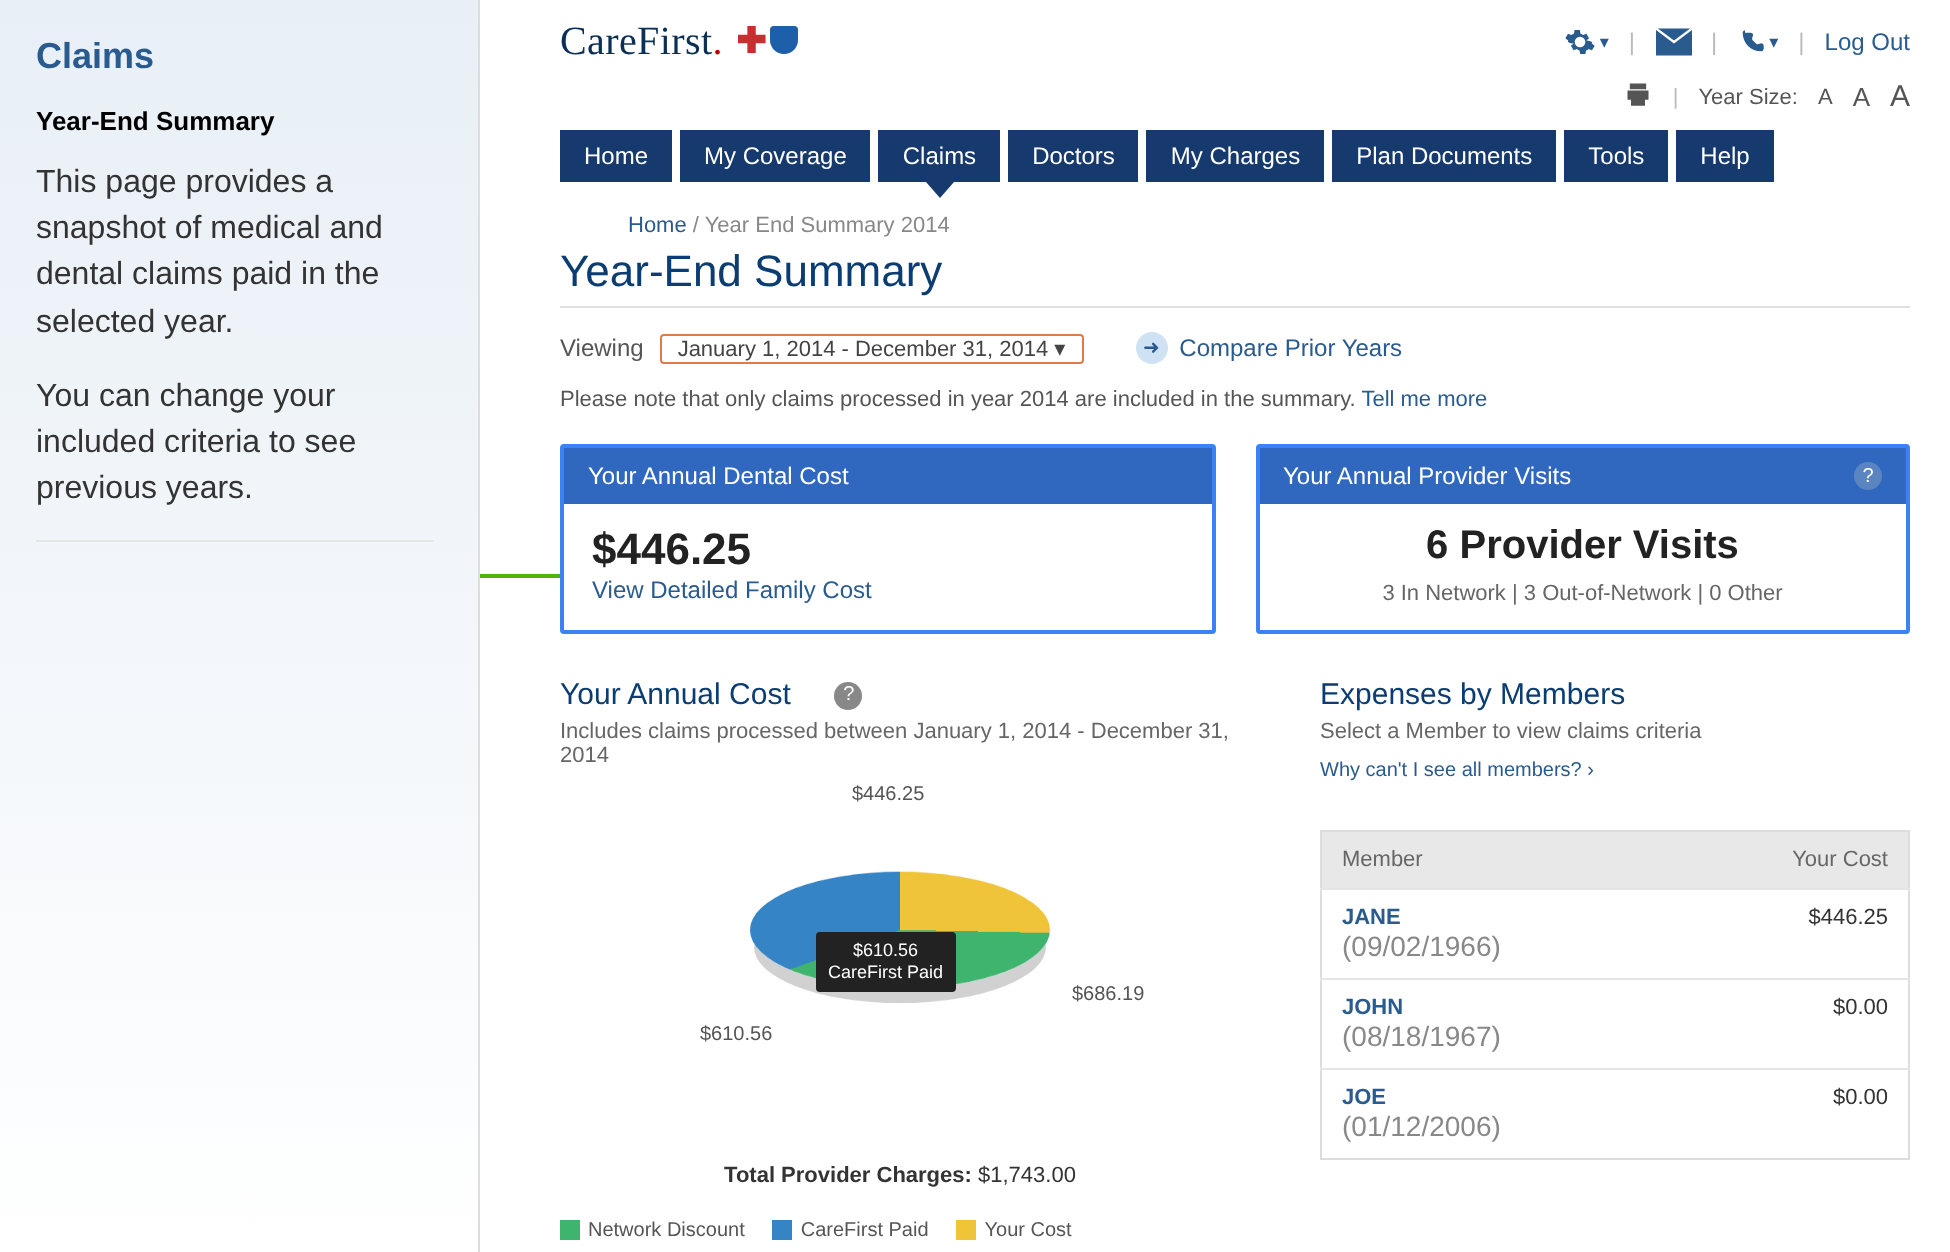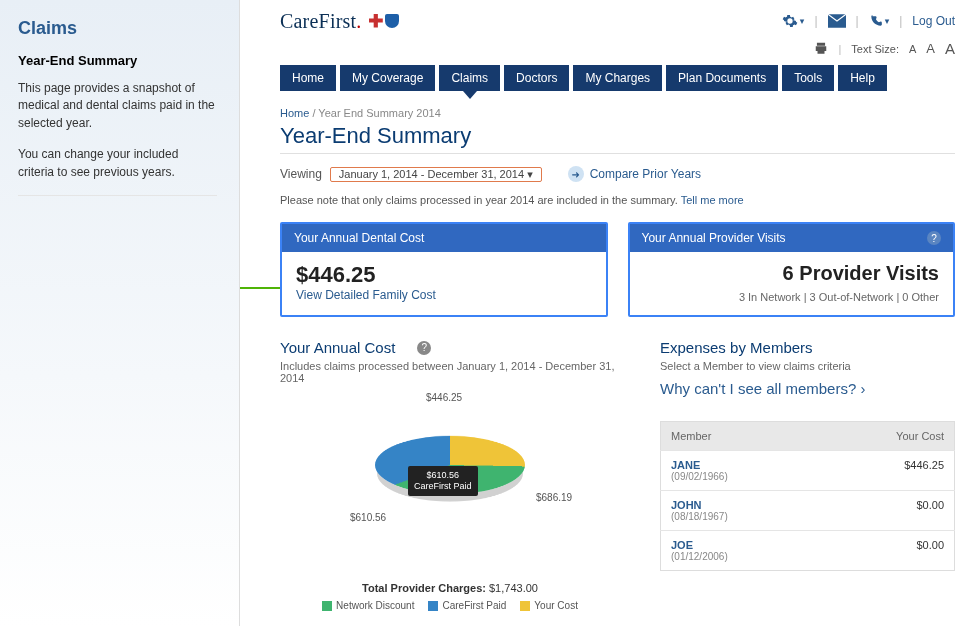--- a/index.html
+++ b/index.html
@@ -2,21 +2,21 @@
 <html><head>
 <meta charset="utf-8">
 <style>
 * { margin:0; padding:0; box-sizing:border-box; }
 body { font-family:Arial,Helvetica,sans-serif; font-size:12px; background:#fff; width:975px; height:626px; overflow:hidden; display:flex; }
 
 
 .help { width:240px; background:linear-gradient(to bottom,#e8eff6,#f5f8fb 60%,#fff); padding:18px 22px 0 18px; border-right:1px solid #ddd; position:relative; }
 .help h2 { color:#2a5b8f; font-size:18px; font-weight:bold; margin-bottom:14px; }
 .help h3 { font-size:13px; font-weight:bold; margin-bottom:12px; }
-.help p { font-size:12px; line-height:1.45; margin-bottom:14px; color:#333; }
+.help p { font-size:16px; line-height:1.45; margin-bottom:14px; color:#333; }
 .help .sep { height:1px; background:#e5e5e5; margin-top:10px; }
 .bold { font-weight:bold; }
 
 
 .arrow { position:absolute; top:278px; left:240px; width:70px; height:20px; }
 .arrow-line { position:absolute; top:9px; left:0; width:55px; height:2px; background:#4fb407; }
 .arrow-head { position:absolute; top:2px; left:52px; width:0; height:0; border-left:12px solid #4fb407; border-top:8px solid transparent; border-bottom:8px solid transparent; }
 
 
 .content { flex:1; padding:6px 20px 0 40px; overflow:hidden; position:relative; }
@@ -35,21 +35,21 @@
 .logout { color:#2a5b8f; cursor:pointer; }
 
 .utility { display:flex; justify-content:flex-end; align-items:center; gap:10px; margin-top:4px; font-size:11px; color:#555; }
 .utility .t1{font-size:11px}.utility .t2{font-size:13px}.utility .t3{font-size:15px}
 
 
 .nav { display:flex; gap:4px; margin-top:8px; position:relative; }
 .nav-item { background:#163a6d; color:#fff; padding:6px 12px; font-size:12px; cursor:pointer; position:relative; }
 .nav-item.active::after { content:''; position:absolute; bottom:-8px; left:50%; transform:translateX(-50%); width:0; height:0; border-left:7px solid transparent; border-right:7px solid transparent; border-top:8px solid #163a6d; }
 
-.crumbs { margin-top:16px; font-size:11px; color:#888; }
+.crumbs { margin-top:16px; font-size:11px; color:#888;margin-left:34px; }
 .crumbs a { color:#2a5b8f; cursor:pointer; }
 
 h1.page-title { color:#0b3c72; font-size:22px; font-weight:normal; margin-top:4px; padding-bottom:4px; border-bottom:1px solid #e0e0e0; }
 
 .viewing { display:flex; align-items:center; gap:8px; margin-top:12px; font-size:12px; }
 .viewing-label { color:#555;text-align:center; }
 .viewing-select { border:1px solid #e07a4c; border-radius:2px; padding:0 8px; font-size:11px; color:#444; cursor:pointer; }
 .compare { color:#2a5b8f; display:inline-flex; align-items:center; gap:6px; margin-left:18px; cursor:pointer; }
 .circle-arrow { width:16px; height:16px; border-radius:50%; background:#cfe2f3; display:inline-flex; align-items:center; justify-content:center; color:#2a5b8f; font-size:10px; }
 
@@ -57,21 +57,21 @@
 .notice a { color:#2a5b8f; cursor:pointer; }
 
 
 .cards { display:flex; gap:20px; margin-top:16px; }
 .card { flex:1; border:2px solid #3b82f6; border-radius:2px; background:#fff; overflow:hidden; }
 .card-head { background:#3068c0; color:#fff; padding:7px 12px; font-size:12px; display:flex; justify-content:space-between; align-items:center; }
 .help-q { width:14px; height:14px; border-radius:50%; background:#5a85c1; color:#fff; font-size:10px; display:inline-flex; align-items:center; justify-content:center; }
 .card-body { padding:10px 14px 12px; }
 .big { font-size:22px; font-weight:bold; color:#222; }
 .link { color:#2a5b8f; font-size:12px; cursor:pointer; }
-.card-body.center { text-align:right; }
+.card-body.center { text-align:center; }
 .visits-big { font-size:20px; font-weight:bold; color:#222; }
 .sub { font-size:11px; color:#666; margin-top:6px; }
 
 
 .lower { display:flex; gap:40px; margin-top:22px; }
 .col-left { flex:1.1; }
 .col-right { flex:1; }
 
 .sect-title { color:#0b3c72; font-size:15px; font-weight:normal; display:flex; align-items:center; gap:22px; }
 .qmark { width:14px; height:14px; border-radius:50%; background:#888; color:#fff; font-size:10px; display:inline-flex; align-items:center; justify-content:center; }
@@ -79,33 +79,33 @@
 
 
 .pie-wrap { position:relative; width:340px; height:190px; margin-top:8px; }
 .pie { position:absolute; left:95px; top:18px; width:150px; height:110px; border-radius:50%; background:conic-gradient(#efc438 0deg 92deg,#3fb46f 92deg 236deg,#3584c6 236deg 360deg); transform:rotateX(58deg); box-shadow:0 16px 0 -2px rgba(0,0,0,.18); }
 .pie-lbl { position:absolute; font-size:10px; color:#555; }
 .pie-lbl.top { left:146px; top:0; }
 .pie-lbl.left { left:70px; top:120px; }
 .pie-lbl.right { left:256px; top:100px; }
 .pie-tip { position:absolute; left:128px; top:74px; background:#222; color:#fff; font-size:9px; padding:4px 6px; border-radius:2px; text-align:center; line-height:1.2; }
 .total { text-align:center; font-size:11px; margin-top:0; color:#333; }
-.legend { display:flex; justify-content:center; gap:14px; margin-top:6px; font-size:10px; color:#555; }
+.legend { display:flex; gap:14px; margin-top:16px; font-size:10px; color:#555; }
 .sw { width:10px; height:10px; display:inline-block; margin-right:4px; vertical-align:middle; }
 
 
 .members-note { font-size:11px; color:#666; margin-top:4px; }
-.members-link { color:#2a5b8f; font-size:15px; cursor:pointer; margin-top:8px; display:inline-block; }
+.members-link { color:#2a5b8f; font-size:10px; cursor:pointer; margin-top:8px; display:inline-block; }
 .members-table { width:100%; border:1px solid #ddd; margin-top:24px; border-collapse:collapse; font-size:11px; }
 .members-table th { background:#e8e8e8; color:#666; font-weight:normal; text-align:left; padding:8px 10px; }
 .members-table th.r { text-align:right; }
 .members-table td { padding:8px 10px; border-top:1px solid #e5e5e5; vertical-align:top; }
 .members-table td.r { text-align:right; color:#333; }
 .mname { color:#2a5b8f; font-weight:bold; cursor:pointer; }
-.mdob { color:#888; font-size:10px; }
+.mdob { color:#888; font-size:14px; }
 
 svg.gear { width:16px; height:16px; fill:#2a5b8f; }
 svg.mail { width:18px; height:14px; fill:#2a5b8f; }
 svg.phone { width:14px; height:14px; fill:#2a5b8f; }
 svg.print { width:14px; height:14px; fill:#555; }
 </style>
 </head>
 <body>
 
 <div class="help">
@@ -156,21 +156,21 @@
     </div>
   </div>
 
   <div class="utility">
     <span>
       <svg class="print" viewBox="0 0 24 24">
           <path d="M5 3h14v5H5zM3 9h18v8h-3v5H6v-5H3zM8 15h8v5H8z" fill="#555"></path>
         </svg>
     </span>
     <span class="divider" style="color:#bbb">|</span>
-    <span>Text Size:</span>
+    <span>Year Size:</span>
     <span class="t1">A</span>
     <span class="t2">A</span>
     <span class="t3">A</span>
   </div>
 
   <div class="nav" id="nav">
       <div class="nav-item">Home</div>
       <div class="nav-item">My Coverage</div>
       <div class="nav-item active">Claims</div>
       <div class="nav-item">Doctors</div>

